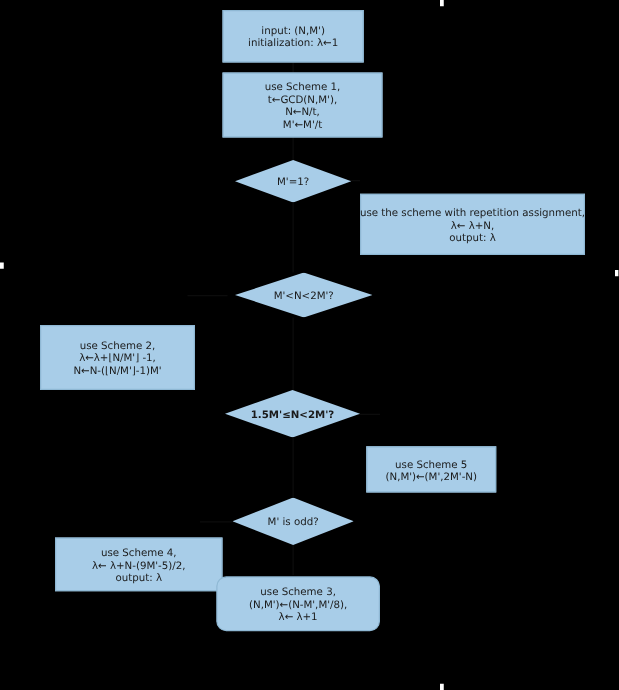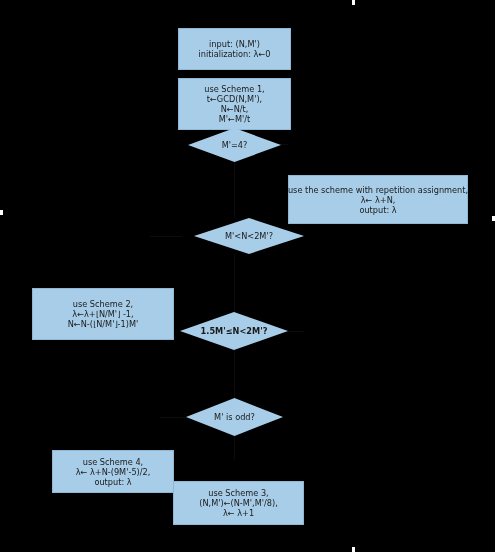--- a/index.html
+++ b/index.html
@@ -24,21 +24,20 @@
     flex-direction: column;
     align-items: center;
     justify-content: center;
     text-align: center;
     line-height: 1.22;
   }
   .proc {
     border: 1px solid #8fb8d4;
     font-size: 8.2px;
     padding: 2px 7px;
-    margin-top: 20px;
   }
   .diamond-wrap {
     position: absolute;
     display: flex;
     align-items: center;
     justify-content: center;
   }
   .diamond-shape {
     position: absolute;
     left: 0; top: 0;
@@ -77,70 +76,74 @@
   <div class="line" style="left:234px; top:162px; width:1px; height:56px;"></div>
   <div class="line" style="left:150px; top:236px; width:32px; height:1px;"></div>
   <div class="line" style="left:234px; top:254px; width:1px; height:58px;"></div>
   <div class="line" style="left:286px; top:331px; width:18px; height:1px;"></div>
   <div class="line" style="left:234px; top:350px; width:1px; height:48px;"></div>
   <div class="line" style="left:160px; top:417px; width:28px; height:1px;"></div>
   <div class="line" style="left:234px; top:436px; width:1px; height:24px;"></div>
 
   <div class="node proc" style="left:178px; top:8px; width:113px; height:42px;">
     <span class="txt-line">input: (N,M')</span>
-    <span class="txt-line">initialization: λ←0</span>
+    <span class="txt-line">initialization: λ←1</span>
   </div>
 
-  <div class="node proc" style="left:178px; top:58px; width:113px; height:52px;">
+  <div class="node proc" style="left:178px; top:58px; width:128px; height:52px;">
     <span class="txt-line">use Scheme 1,</span>
     <span class="txt-line">t←GCD(N,M'),</span>
     <span class="txt-line">N←N/t,</span>
     <span class="txt-line">M'←M'/t</span>
   </div>
 
   <div class="diamond-wrap" style="left:188px; top:128px; width:93px; height:34px;">
     <div class="diamond-shape"></div>
-    <span class="diamond-label">M'=4?</span>
+    <span class="diamond-label">M'=1?</span>
   </div>
 
   <div class="node proc" style="left:288px; top:155px; width:180px; height:49px;">
     <span class="txt-line">use the scheme with repetition  assignment,</span>
     <span class="txt-line">λ← λ+N,</span>
     <span class="txt-line">output: λ</span>
   </div>
 
-  <div class="diamond-wrap" style="left:194px; top:218px; width:110px; height:36px;">
+  <div class="diamond-wrap" style="left:188px; top:218px; width:110px; height:36px;">
     <div class="diamond-shape"></div>
     <span class="diamond-label">M'&lt;N&lt;2M'?</span>
   </div>
 
-  <div class="node proc" style="left:32px; top:268px; width:142px; height:52px;">
+  <div class="node proc" style="left:32px; top:260px; width:124px; height:52px;">
     <span class="txt-line">use Scheme 2,</span>
     <span class="txt-line">λ←λ+⌊N/M'⌋ -1,</span>
     <span class="txt-line">N←N-(⌊N/M'⌋-1)M'</span>
   </div>
 
   <div class="diamond-wrap" style="left:180px; top:312px; width:108px; height:38px;font-weight:bold;">
     <div class="diamond-shape"></div>
     <span class="diamond-label">1.5M'≤N&lt;2M'?</span>
   </div>
 
+  <div class="node proc" style="left:293px; top:357px; width:104px; height:37px;">
+    <span class="txt-line">use Scheme 5</span>
+    <span class="txt-line">(N,M')←(M',2M'-N)</span>
+  </div>
 
   <div class="diamond-wrap" style="left:186px; top:398px; width:97px; height:38px;align-items:center;">
     <div class="diamond-shape"></div>
     <span class="diamond-label">M' is odd?</span>
   </div>
 
-  <div class="node proc" style="left:52px; top:430px; width:122px; height:43px;">
+  <div class="node proc" style="left:44px; top:430px; width:134px; height:43px;">
     <span class="txt-line">use Scheme 4,</span>
     <span class="txt-line">λ← λ+N-(9M'-5)/2,</span>
     <span class="txt-line">output: λ</span>
   </div>
 
-  <div class="node proc" style="left:173px; top:461px; width:131px; height:44px;">
+  <div class="node proc" style="left:173px; top:461px; width:131px; height:44px;border-radius:8px;">
     <span class="txt-line">use Scheme 3,</span>
     <span class="txt-line">(N,M')←(N-M',M'/8),</span>
     <span class="txt-line">λ← λ+1</span>
   </div>
 
   <div class="edge-mark" style="left:352px; top:0px;"></div>
   <div class="edge-mark" style="left:0px; top:210px;"></div>
   <div class="edge-mark" style="left:492px; top:216px;"></div>
   <div class="edge-mark" style="left:352px; top:547px;"></div>
 

